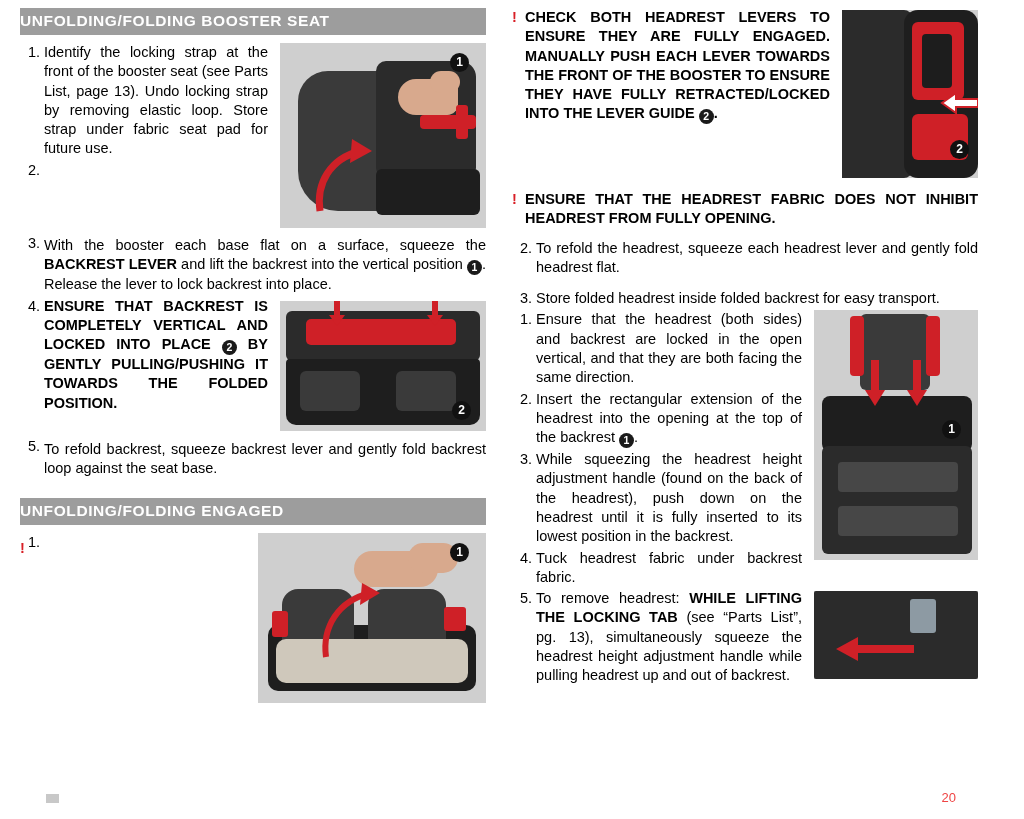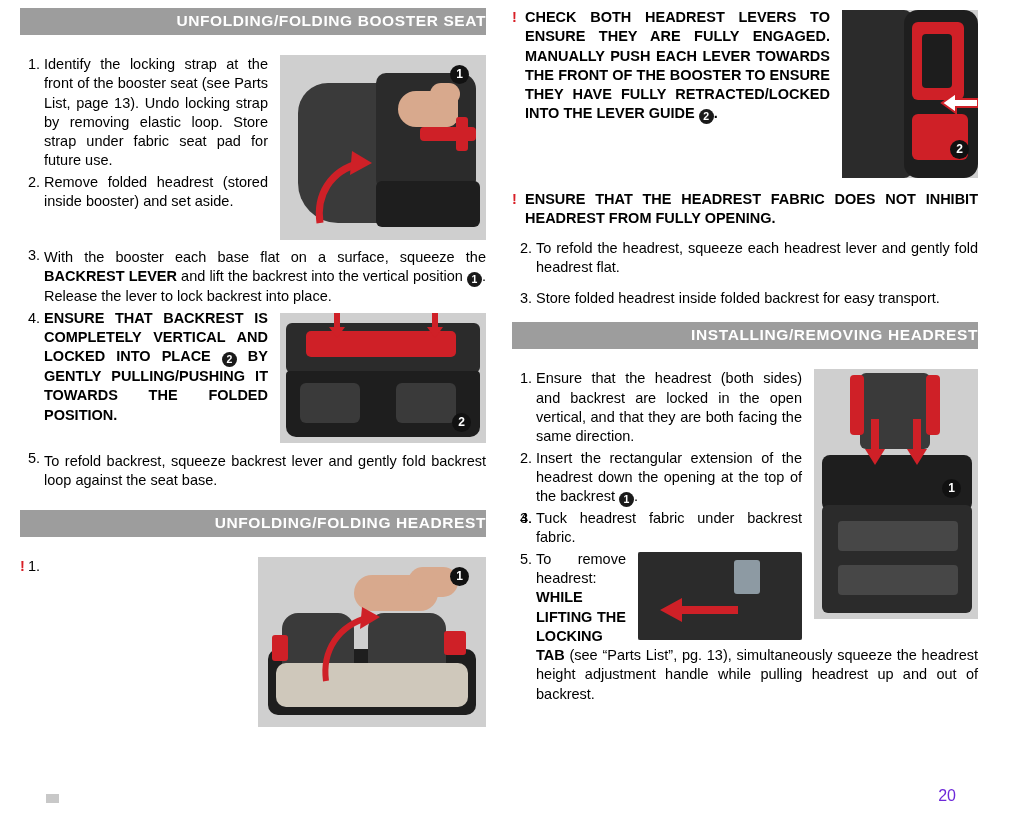--- a/index.html
+++ b/index.html
@@ -29,23 +29,23 @@
   }
   .col-left { }
   .col-right { }
 
   .section-header {
     background: #9d9d9d;
     color: #ffffff;
     font-weight: bold;
     font-size: 15.5px;
     letter-spacing: 0.6px;
-    text-align: right;
+    text-align: left;
     padding: 4px 0 5px 0;
-    margin-bottom: 20px;
+    margin-bottom: 8px;
   }
 
   ol.steps {
     list-style: none;
     margin: 0;
     padding: 0;
   }
   ol.steps > li {
     position: relative;
     padding-left: 24px;
@@ -143,22 +143,22 @@
   .float-right {
     float: right;
     margin: 0 0 6px 12px;
   }
   .clear { clear: both; }
 
   .page-number {
     position: absolute;
     right: 22px;
     bottom: 6px;
-    font-size: 16px;
-    color: #6d28d9;
+    font-size: 13px;
+    color: #ef4444;
   }
   .corner-mark {
     position: absolute;
     left: 26px;
     bottom: 8px;
     width: 13px;
     height: 9px;
     background: #c8c8c8;
   }
   .sep-space { height: 12px; }
@@ -187,21 +187,20 @@
       <div class="badge" style="left:170px;top:10px;">1</div>
     </div>
 
     <ol class="steps">
       <li>
         <span class="num">1.</span>
         <span><span>Identify the locking strap at the front of the booster seat (see Parts List, page 13). Undo locking strap by removing elastic loop. Store strap under fabric seat pad for future use.</span></span>
       </li>
       <li>
         <span class="num">2.</span>
-        <span><span>Remove folded headrest (stored inside booster) and set aside.</span></span>
       </li>
       <li class="clear" style="clear:both;padding-top:2px;">
         <span class="num">3.</span>
         <span><span>With the booster each base flat on a surface, squeeze the </span><b>BACKREST LEVER</b><span> and lift the backrest into the vertical position </span><span class="circnum">1</span><span>. Release the lever to lock backrest into place.</span></span>
       </li>
     </ol>
 
     <div class="fig float-right" style="width:206px;height:130px;margin-top:4px;">
       <div class="blob dark" style="left:6px;top:10px;width:194px;height:50px;border-radius:6px;"></div>
       <div class="red" style="left:26px;top:18px;width:150px;height:26px;border-radius:5px;"></div>
@@ -223,21 +222,21 @@
         <span class="bold" style="text-transform:uppercase;"><span>ENSURE THAT BACKREST IS COMPLETELY VERTICAL AND LOCKED INTO PLACE </span><span class="circnum">2</span><span> BY GENTLY PULLING/PUSHING IT TOWARDS THE FOLDED POSITION</span><span>.</span></span>
       </li>
       <li class="clear" style="clear:both;padding-top:3px;">
         <span class="num">5.</span>
         <span><span>To refold backrest, squeeze backrest lever and gently fold backrest loop against the seat base.</span></span>
       </li>
     </ol>
 
     <div class="sep-space"></div>
 
-    <div class="section-header" style="margin-top:6px;">UNFOLDING/FOLDING HEADREST</div>
+    <div class="section-header" style="margin-top:6px;">UNFOLDING/FOLDING ENGAGED</div>
 
     <div class="fig float-right" style="width:228px;height:170px;">
       <div class="blob darker" style="left:10px;top:92px;width:208px;height:66px;border-radius:10px;"></div>
       <div class="blob" style="left:24px;top:56px;width:72px;height:68px;border-radius:16px;"></div>
       <div class="blob" style="left:110px;top:56px;width:78px;height:68px;border-radius:16px;"></div>
       <div class="blob" style="left:18px;top:106px;width:192px;height:44px;border-radius:10px;background:#cfc8bb;"></div>
       <div class="hand" style="left:96px;top:18px;width:84px;height:36px;border-radius:20px;"></div>
       <div class="hand" style="left:150px;top:10px;width:50px;height:30px;border-radius:16px;"></div>
       <div class="red" style="left:14px;top:78px;width:16px;height:26px;border-radius:3px;"></div>
       <div class="red" style="left:186px;top:74px;width:22px;height:24px;border-radius:3px;"></div>
@@ -291,21 +290,20 @@
       <li style="margin-bottom:12px;">
         <span class="num">2.</span>
         <span><span>To refold the headrest, squeeze each headrest lever and gently fold headrest flat.</span></span>
       </li>
       <li>
         <span class="num">3.</span>
         <span><span>Store folded headrest inside folded backrest for easy transport.</span></span>
       </li>
     </ol>
 
-    <div class="section-header" style="margin-top:14px;">INSTALLING/REMOVING HEADREST</div>
 
     <div class="fig float-right" style="width:164px;height:250px;">
       <div class="blob" style="left:46px;top:4px;width:70px;height:76px;border-radius:6px;"></div>
       <div class="red" style="left:36px;top:6px;width:14px;height:60px;"></div>
       <div class="red" style="left:112px;top:6px;width:14px;height:60px;"></div>
       <div class="blob darker" style="left:8px;top:86px;width:150px;height:56px;border-radius:8px;"></div>
       <div class="blob dark" style="left:8px;top:136px;width:150px;height:108px;border-radius:6px;"></div>
       <div class="blob" style="left:24px;top:152px;width:120px;height:30px;border-radius:4px;background:#474747;"></div>
       <div class="blob" style="left:24px;top:196px;width:120px;height:30px;border-radius:4px;background:#474747;"></div>
       <svg class="arrow-red" style="left:50px;top:50px;width:22px;height:46px;" viewBox="0 0 22 46">
@@ -317,24 +315,25 @@
       <div class="badge" style="left:128px;top:110px;">1</div>
     </div>
 
     <ol class="steps">
       <li>
         <span class="num">1.</span>
         <span><span>Ensure that the headrest (both sides) and backrest are locked in the open vertical, and that they are both facing the same direction.</span></span>
       </li>
       <li>
         <span class="num">2.</span>
-        <span><span>Insert the rectangular extension of the headrest down the opening at the top of the backrest </span><span class="circnum">1</span><span>.</span></span>
+        <span><span>Insert the rectangular extension of the headrest into the opening at the top of the backrest </span><span class="circnum">1</span><span>.</span></span>
       </li>
       <li>
         <span class="num">3.</span>
+        <span><span>While squeezing the headrest height adjustment handle (found on the back of the headrest), push down on the headrest until it is fully inserted to its lowest position in the backrest.</span></span>
       </li>
       <li>
         <span class="num">4.</span>
         <span><span>Tuck headrest fabric under backrest fabric.</span></span>
       </li>
     </ol>
 
     <div class="fig float-right" style="width:164px;height:88px;margin-top:2px;">
       <div class="blob dark" style="left:0px;top:0px;width:164px;height:88px;border-radius:2px;"></div>
       <div class="blob" style="left:96px;top:8px;width:26px;height:34px;border-radius:3px;background:#8d9aa3;"></div>

